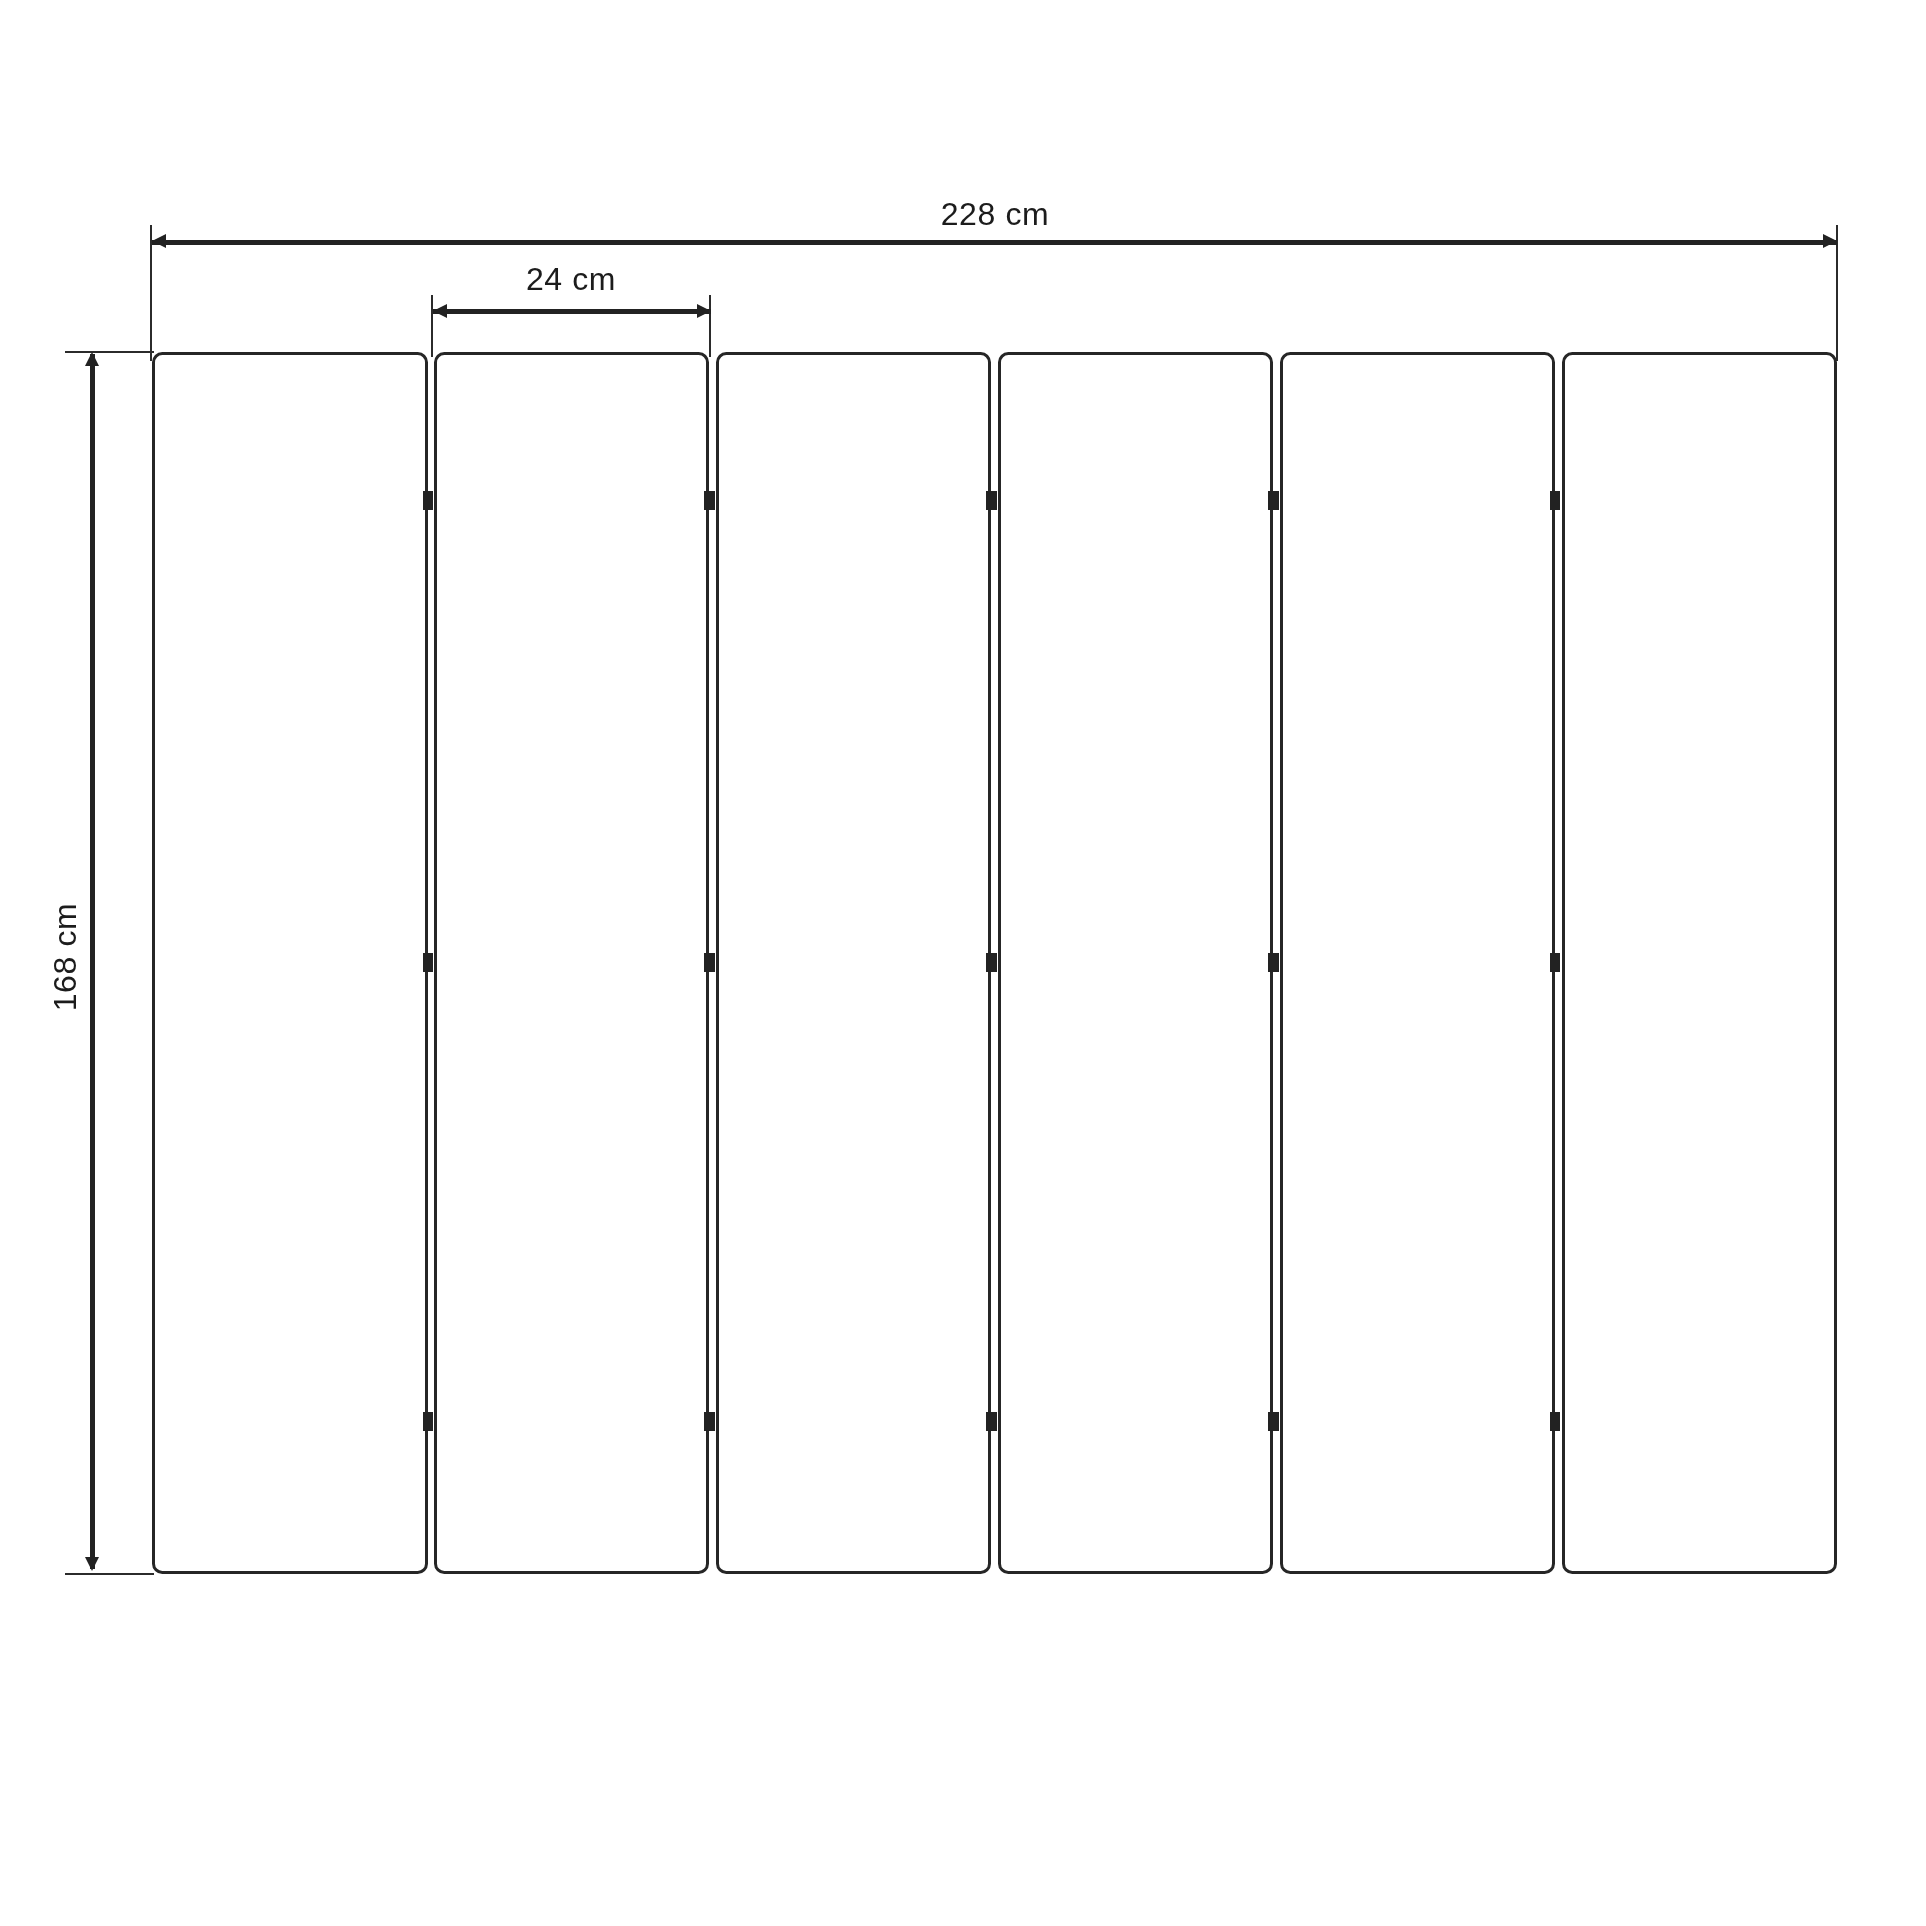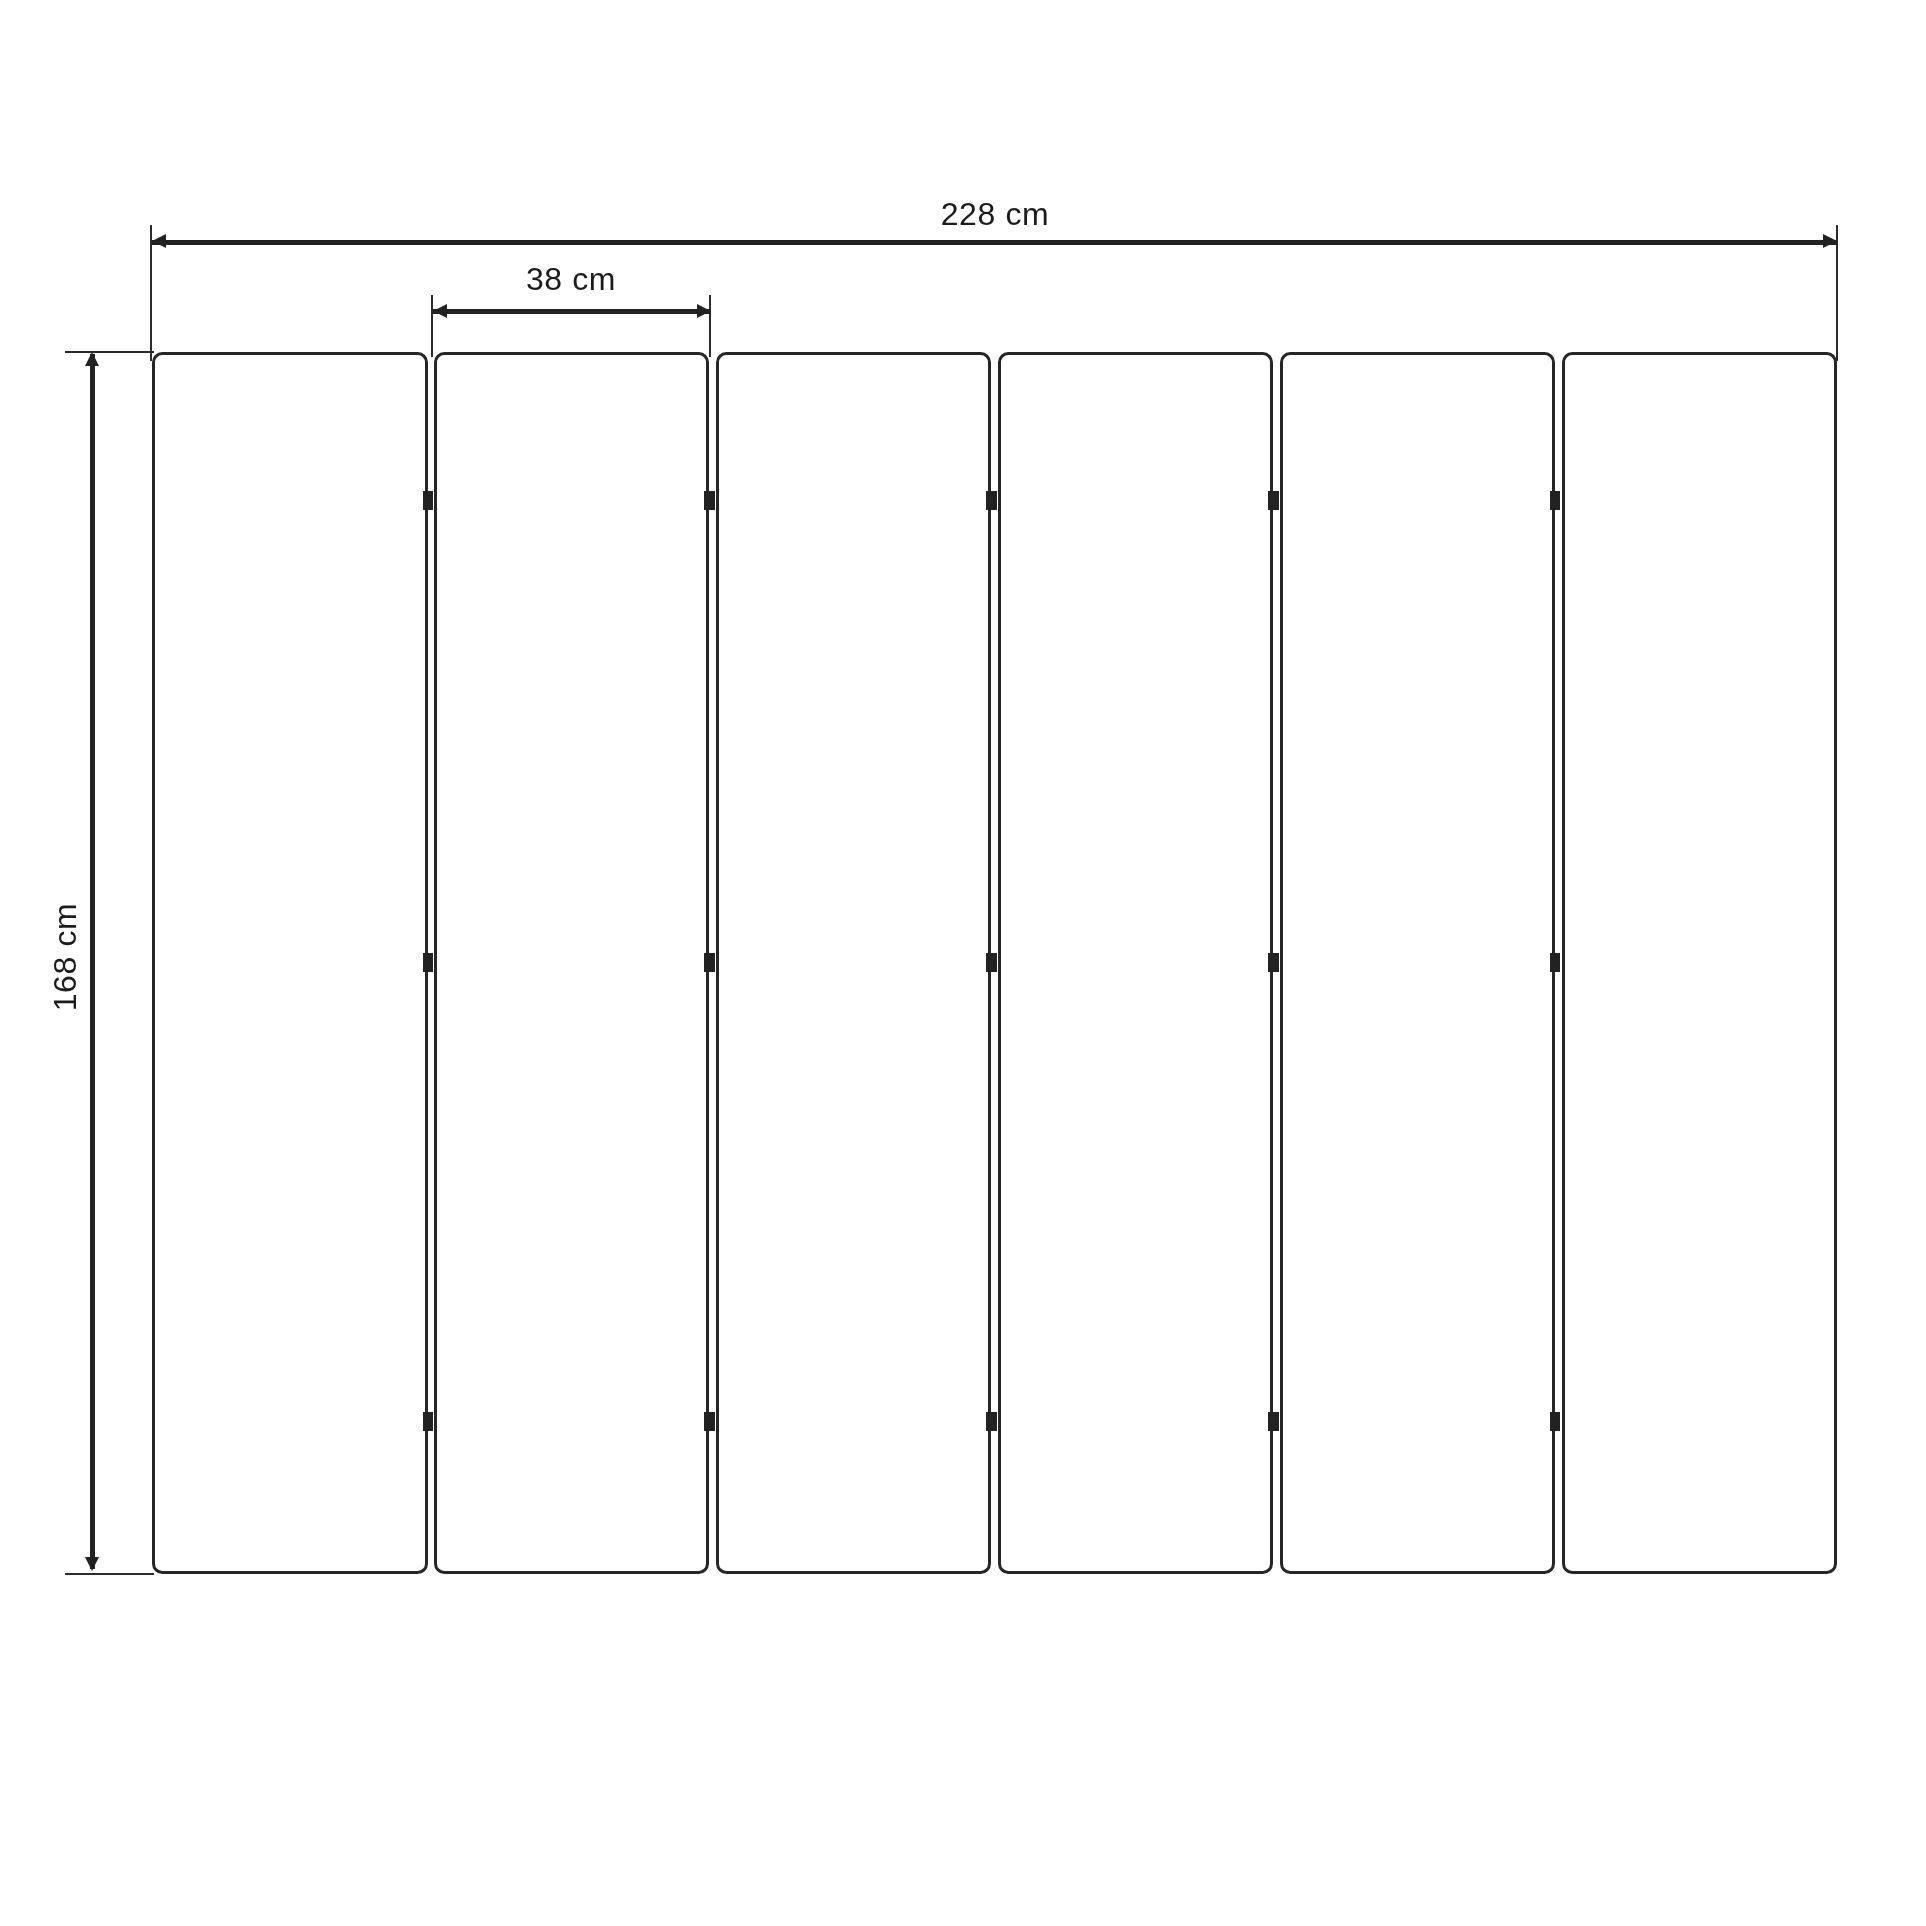--- a/index.html
+++ b/index.html
@@ -100,21 +100,21 @@
   <div class="dim-line-h" style="left:152px; top:240px; width:1685px;"></div>
   <div class="arrow left" style="left:152px; top:234px;"></div>
   <div class="arrow right" style="left:1823px; top:234px;"></div>
   <div class="dim-label" style="left:995px; top:214px;">228 cm</div>
 
   <div class="ext-line-v" style="left:431px; top:295px; height:62px;"></div>
   <div class="ext-line-v" style="left:709px; top:295px; height:62px;"></div>
   <div class="dim-line-h" style="left:433px; top:309px; width:278px;"></div>
   <div class="arrow left" style="left:433px; top:304px;"></div>
   <div class="arrow right" style="left:697px; top:304px;"></div>
-  <div class="dim-label" style="left:571px; top:279px;">38 cm</div>
+  <div class="dim-label" style="left:571px; top:279px;">24 cm</div>
 
   <div class="ext-line-h" style="left:65px; top:351px; width:89px;"></div>
   <div class="ext-line-h" style="left:65px; top:1573px; width:89px;"></div>
   <div class="dim-line-v" style="left:90px; top:354px; height:1215px;"></div>
   <div class="arrow up" style="left:85px; top:352px;"></div>
   <div class="arrow down" style="left:85px; top:1557px;"></div>
   <div class="dim-label vertical" style="left:65px; top:957px;">168 cm</div>
 
   <div id="panels-row">
       <div class="panel">

